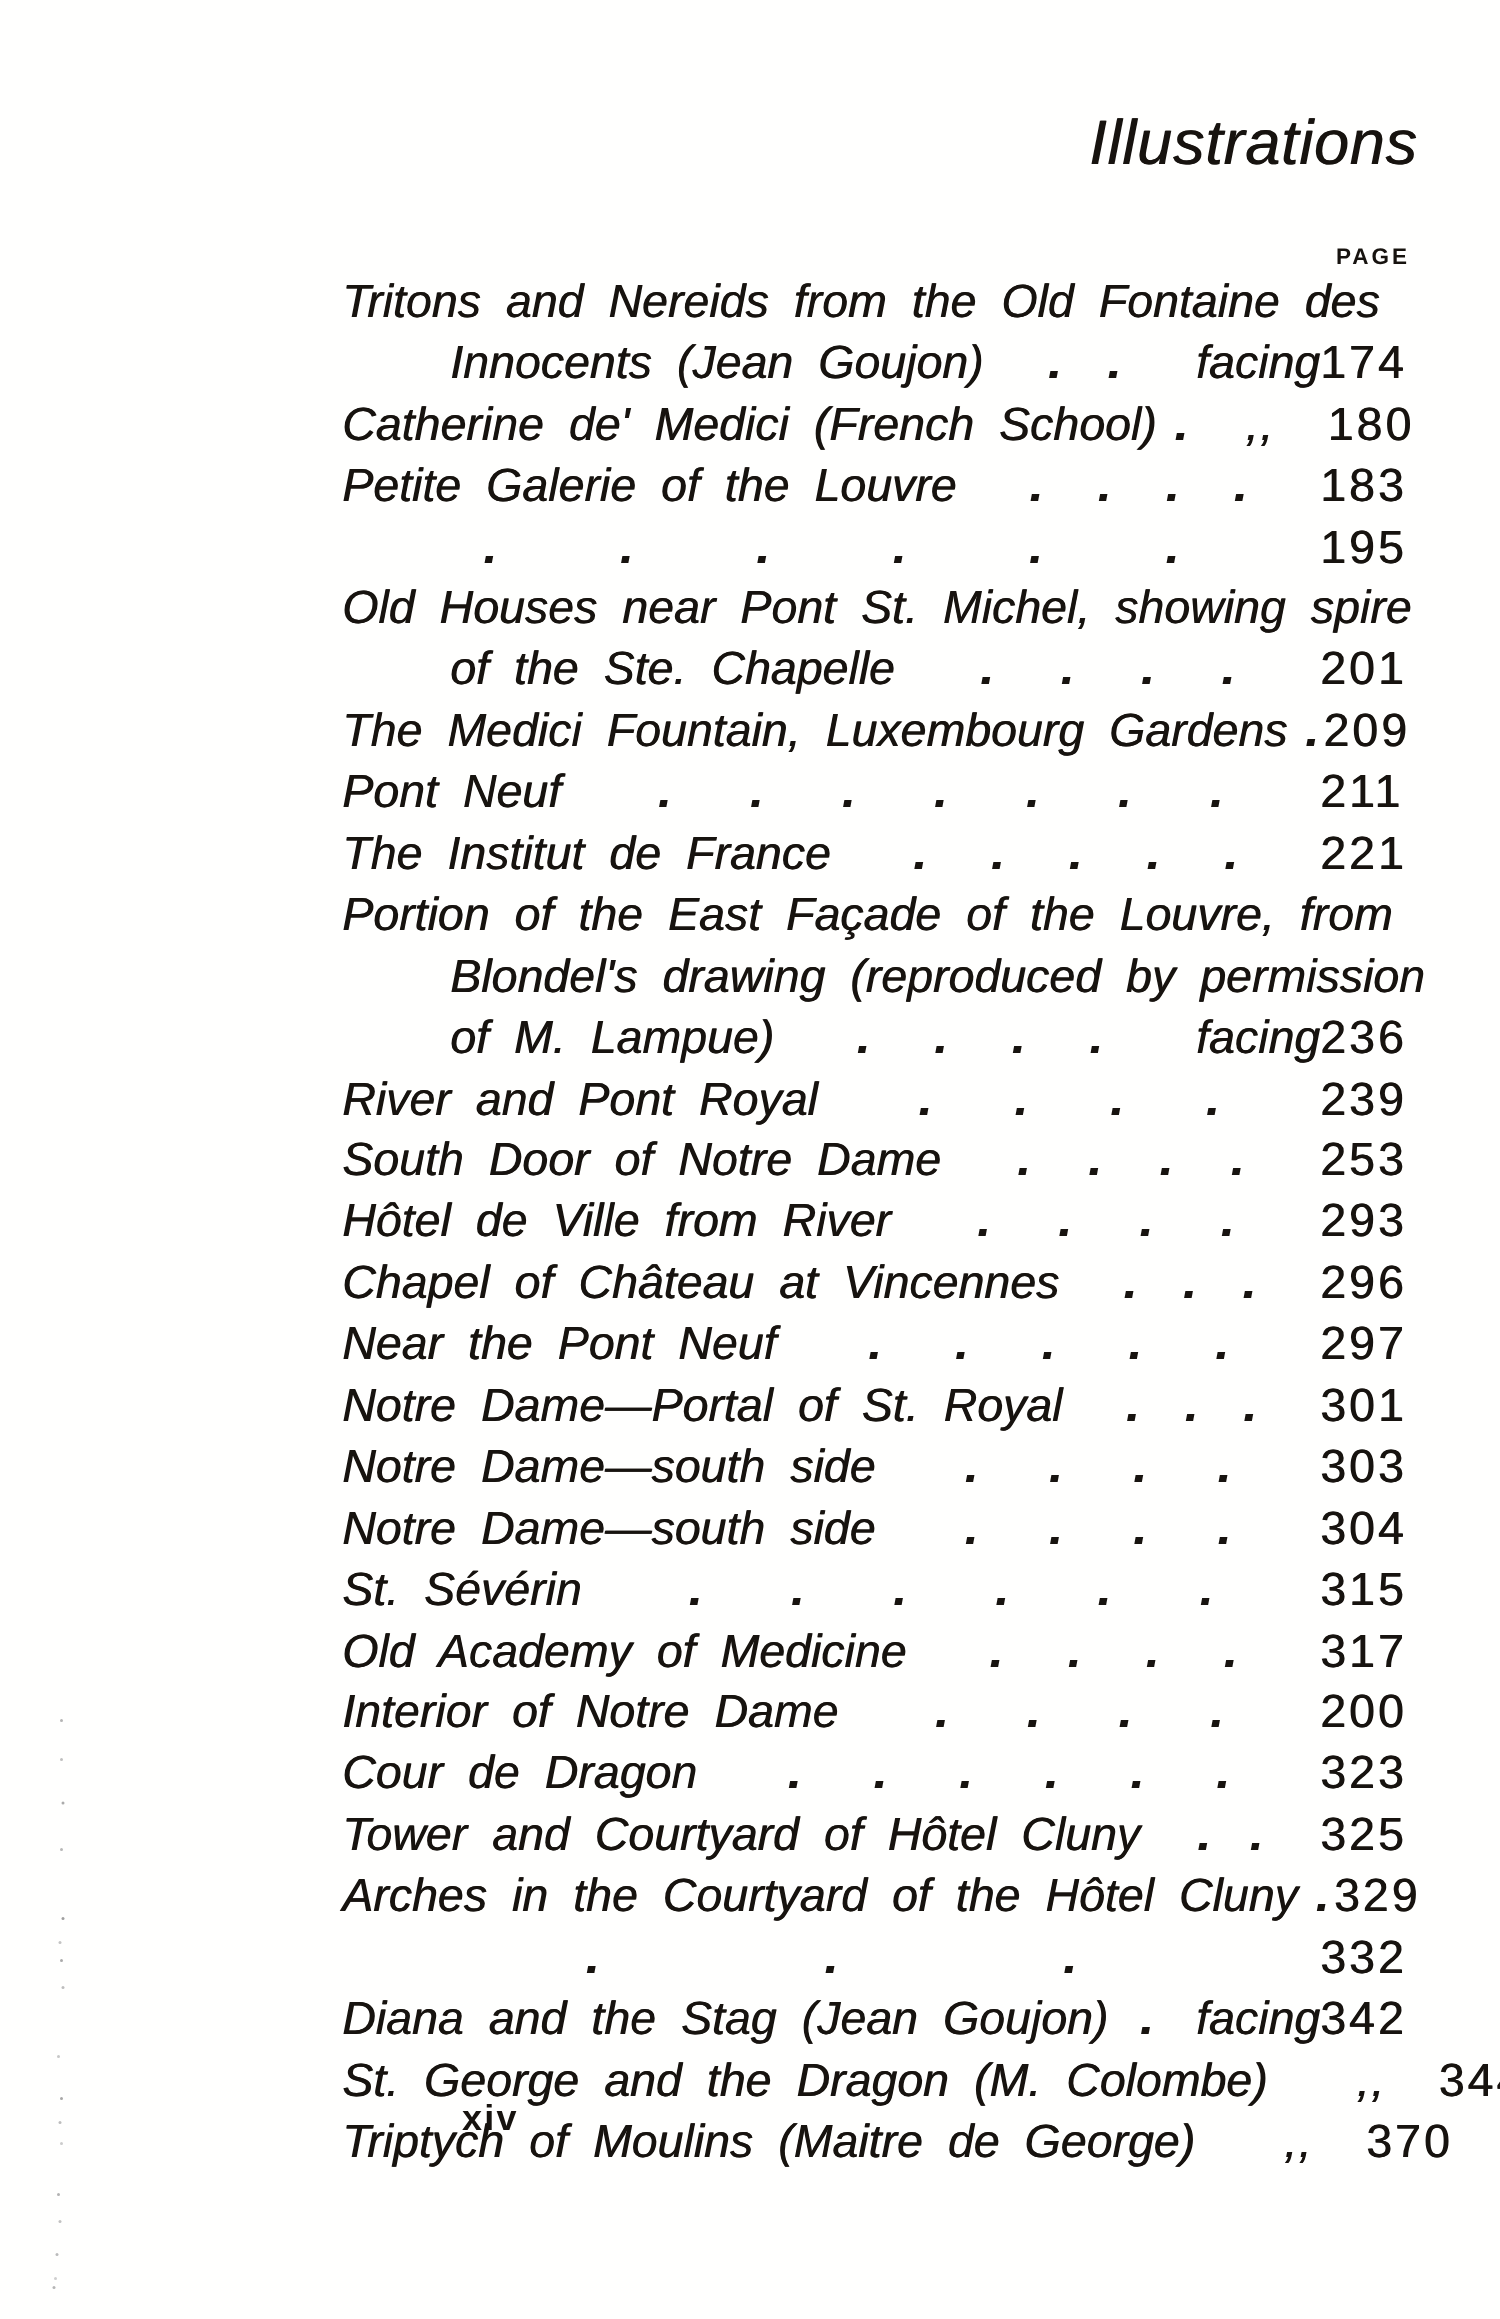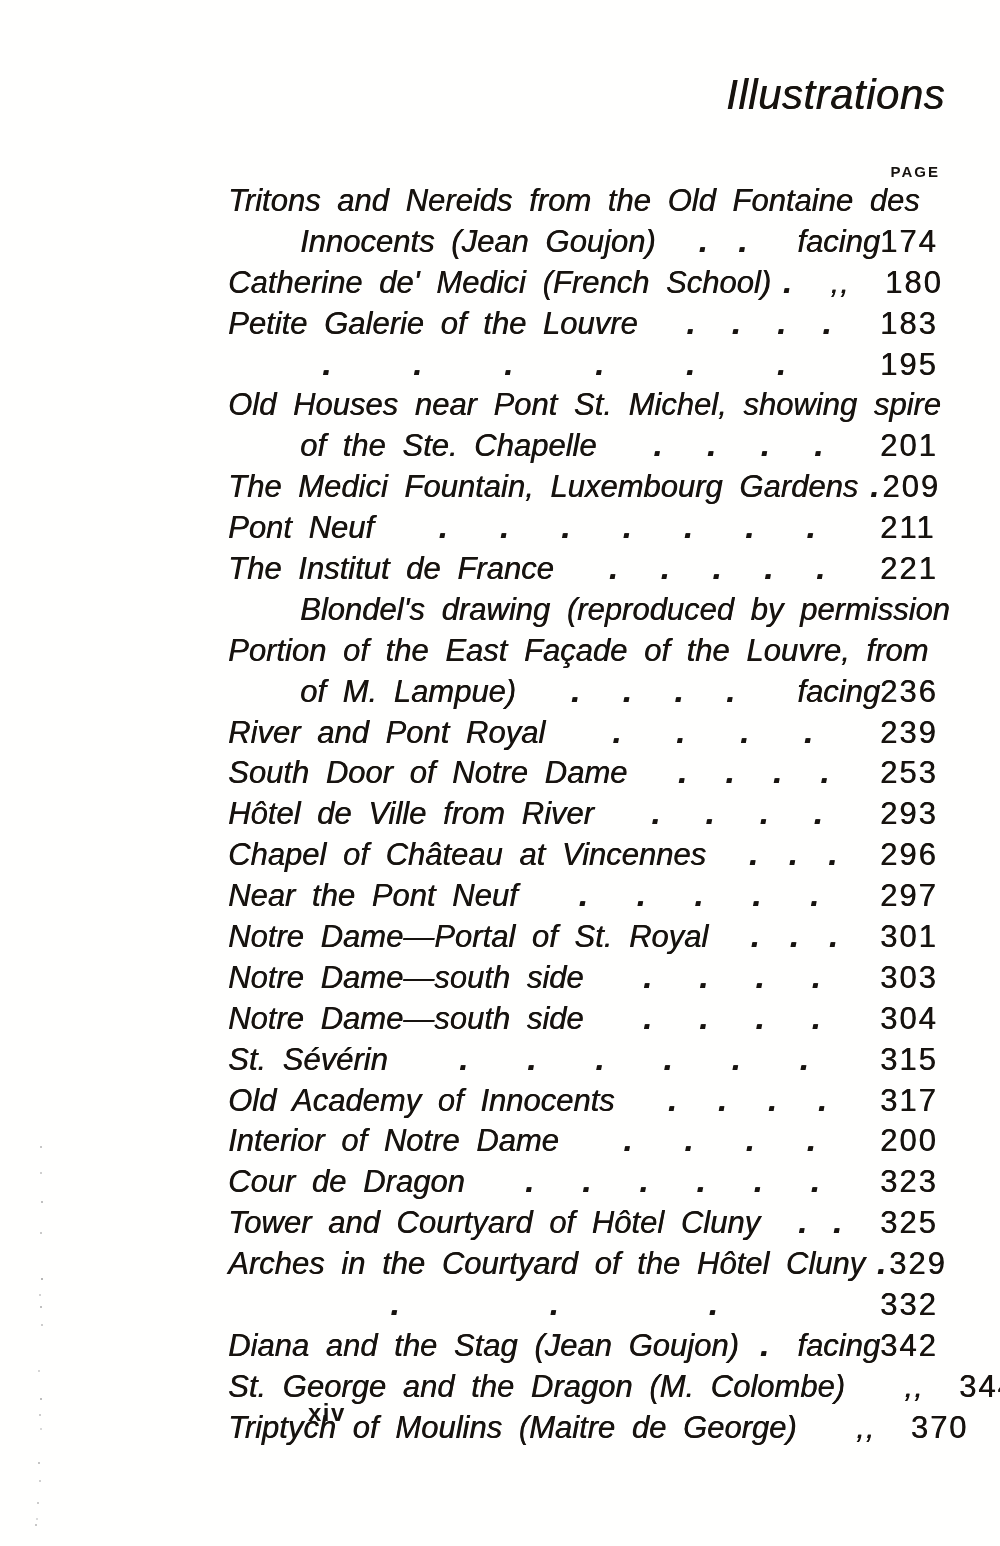--- a/index.html
+++ b/index.html
@@ -218,26 +218,26 @@
             <span>.</span>
             <span>.</span>
             <span>.</span>
             <span>.</span>
             <span>.</span>
           </span>
           <span class="page-num">221</span>
         </div>
       </div>
       <div class="entry">
+        <div class="line">
+          <span class="t">Portion of the East Façade of the Louvre, from</span>
+        </div>
         <div class="line cont">
           <span class="t">Blondel's drawing (reproduced by permission</span>
         </div>
-        <div class="line">
-          <span class="t">Portion of the East Façade of the Louvre, from</span>
-        </div>
         <div class="line cont">
           <span class="t">of M. Lampue)</span>
           <span class="dots">
             <span>.</span>
             <span>.</span>
             <span>.</span>
             <span>.</span>
           </span>
           <span class="facing">facing</span>
           <span class="page-num">236</span>
@@ -347,21 +347,21 @@
             <span>.</span>
             <span>.</span>
             <span>.</span>
             <span>.</span>
           </span>
           <span class="page-num">315</span>
         </div>
       </div>
       <div class="entry">
         <div class="line">
-          <span class="t">Old Academy of Innocents</span>
+          <span class="t">Old Academy of Medicine</span>
           <span class="dots">
             <span>.</span>
             <span>.</span>
             <span>.</span>
             <span>.</span>
           </span>
           <span class="page-num">317</span>
         </div>
       </div>
       <div class="entry">

